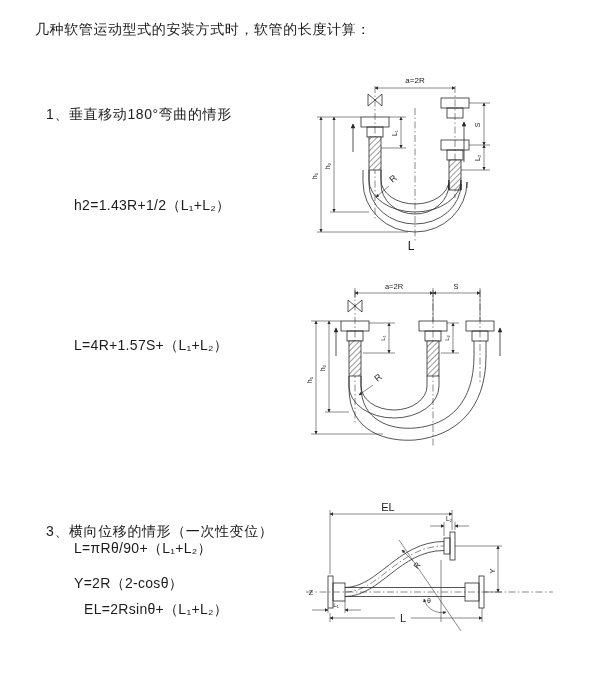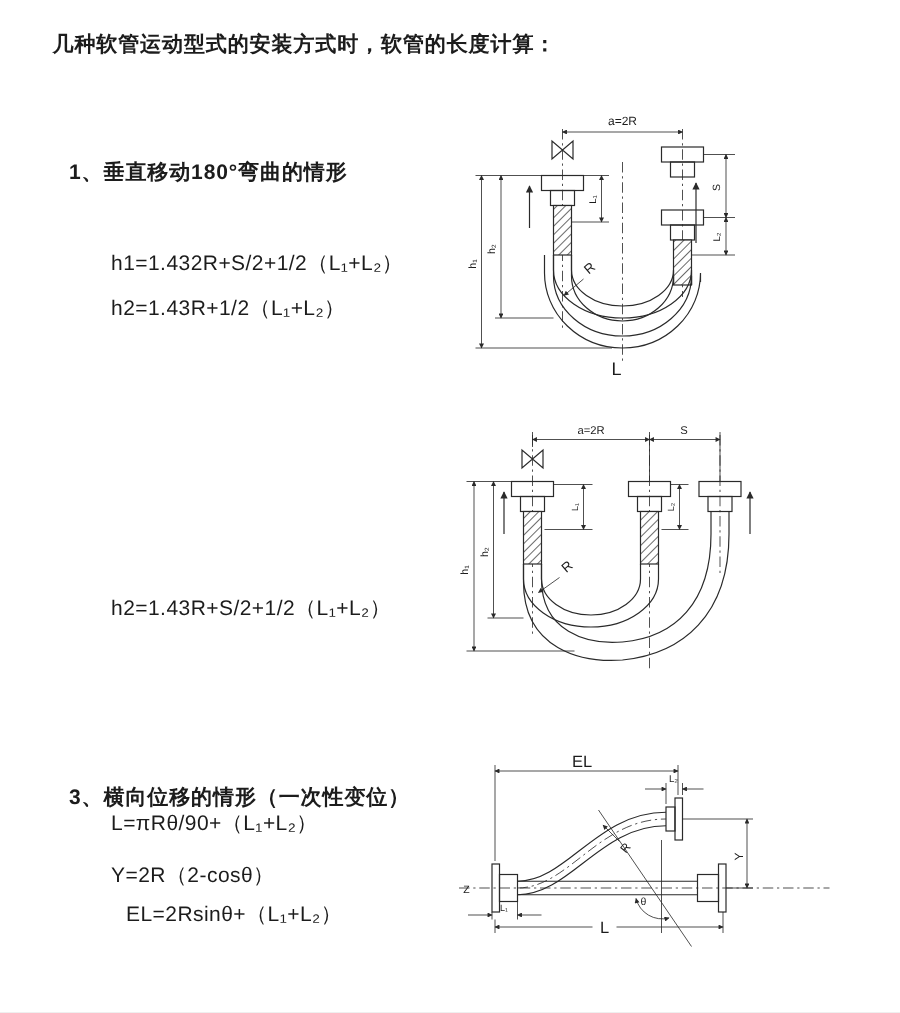--- a/index.html
+++ b/index.html
@@ -1,42 +1,41 @@
 <!DOCTYPE html>
 <html><head>
 <meta charset="utf-8">
 <style>
   html,body{margin:0;padding:0;background:#f4f4f4}
   .page{position:relative;width:600px;height:675px;background:#ffffff;overflow:hidden;
         font-family:"Liberation Sans","DejaVu Sans",sans-serif;color:#1c1c1c;
         border-bottom:2px solid #e0e0e0}
   .t{position:absolute;white-space:nowrap}
-  .title{font-size:14px;font-weight:bold;letter-spacing:.6px}
-  .heading{font-size:14px;font-weight:bold;letter-spacing:.6px}
+  .title{font-size:14px;font-weight:normal;letter-spacing:.6px}
+  .heading{font-size:14px;font-weight:normal;letter-spacing:.6px}
   .formula{font-size:14px;letter-spacing:.3px}
   svg{position:absolute;overflow:visible}
   .ln{fill:none;stroke:#2a2a2a;stroke-width:.8}
   .thin{fill:none;stroke:#2a2a2a;stroke-width:.55}
   .cl{fill:none;stroke:#2a2a2a;stroke-width:.55;stroke-dasharray:7 2.5 1.5 2.5}
   .ht{stroke:#2a2a2a;stroke-width:.8;fill:url(#hx)}
   .lbl{fill:#1c1c1c;font-family:"Liberation Sans","DejaVu Sans",sans-serif}
   marker path{fill:#2a2a2a}
 </style>
 </head>
 <body>
 
 <div class="page">
 
   <div class="t title" style="left:35px;top:21px">几种软管运动型式的安装方式时，软管的长度计算：</div>
 
   <div class="t heading" style="left:46px;top:106px">1、垂直移动180°弯曲的情形</div>
-  <div class="t formula" style="left:74px;top:167px">h1=1.432R+S/2+1/2（L₁+L₂）</div>
   <div class="t formula" style="left:74px;top:197px">h2=1.43R+1/2（L₁+L₂）</div>
 
-  <div class="t formula" style="left:74px;top:397px">h2=1.43R+S/2+1/2（L₁+L₂）</div>
+  <div class="t formula" style="left:74px;top:337px">L=4R+1.57S+（L₁+L₂）</div>
 
   <div class="t heading" style="left:46px;top:523px">3、横向位移的情形（一次性变位）</div>
   <div class="t formula" style="left:74px;top:540px">L=πRθ/90+（L₁+L₂）</div>
   <div class="t formula" style="left:74px;top:575px">Y=2R（2-cosθ）</div>
   <div class="t formula" style="left:84px;top:601px">EL=2Rsinθ+（L₁+L₂）</div>
 
   <svg style="left:308px;top:70px" width="290" height="198" viewBox="0 0 290 198">
     <defs>
       <pattern id="hx" width="4" height="4" patternUnits="userSpaceOnUse" patternTransform="rotate(45)">
         <rect width="4" height="4" fill="#ffffff"></rect>

